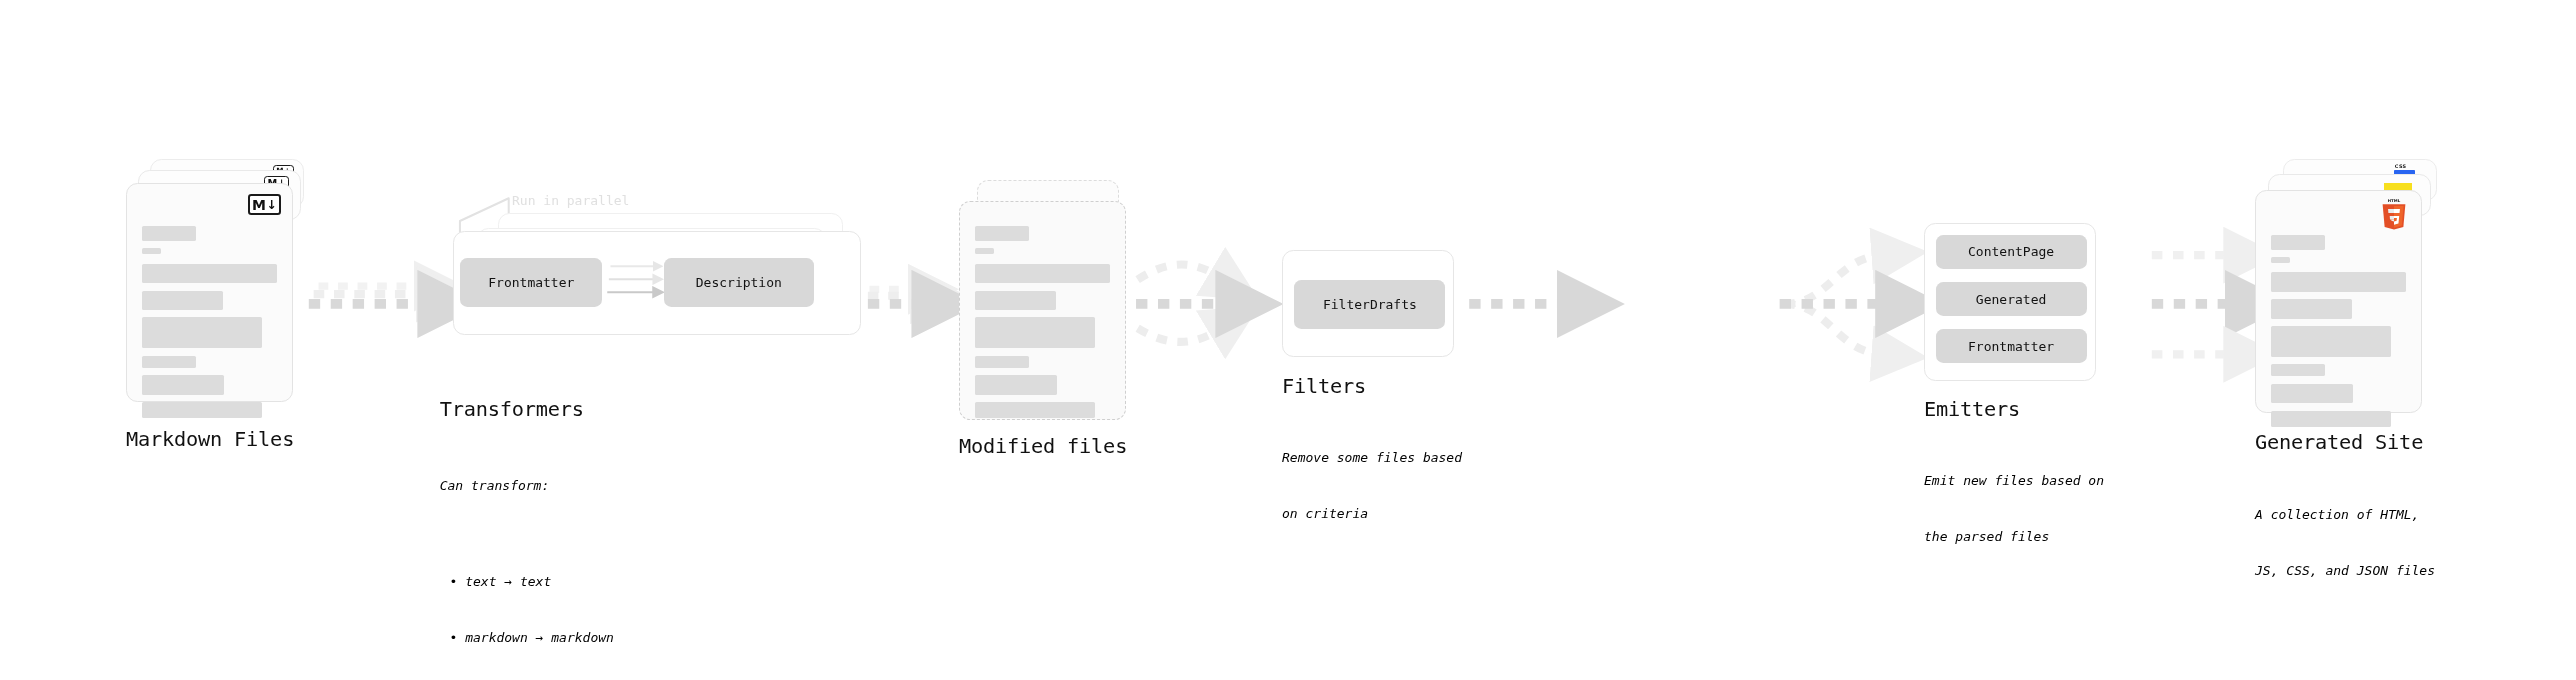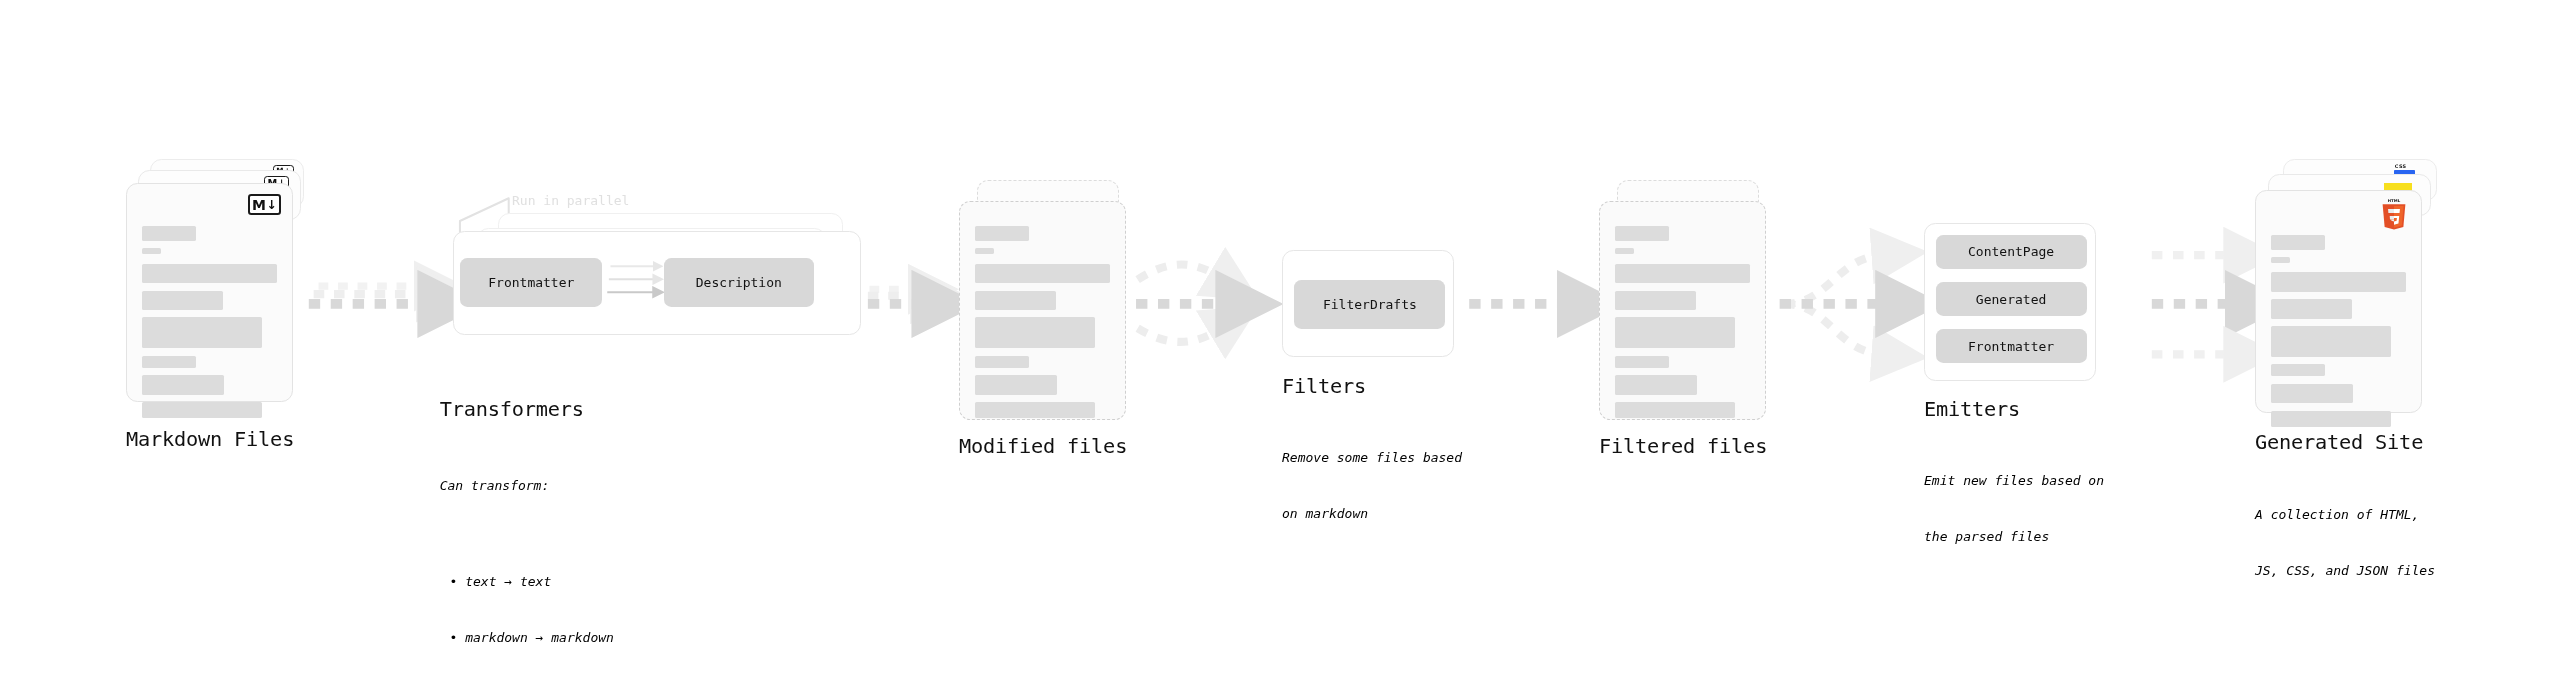--- a/index.html
+++ b/index.html
@@ -312,43 +312,24 @@
     <div class="pillbox" style="left:0px; top:0px; width:172px; height:107px;">
       <div class="pill" style="left:11.4px; top:29px; width:151px; height:49px;">
         <span>FilterDrafts</span>
       </div>
     </div>
 
     <div class="title" style="position:absolute; left:0px; top:124px;">Filters</div>
 
     <div class="caption" style="position:absolute; left:0px; top:161px;">
       <div>Remove some files based</div>
-      <div>on markdown</div>
-    </div>
-  </div>
-
-  <div class="node" style="left:1599px; top:180px;">
-    <div class="doc-stack" style="width:179px; height:244px;">
-      <div class="doc-card dashed ghost1" style="left:18px; top:0px; width:142px; height:44px;"></div>
-      <div class="doc-card dashed" style="left:0px; top:21px; width:167px; height:219px;">
-        <div class="doc-body" style="top:24.4px;">
-          <div class="bar" style="width:54px;height:14.6px;"></div>
-          <div class="bar" style="width:19.5px;height:5.7px;margin-bottom:9.8px;"></div>
-          <div class="bar" style="width:100%;height:19.5px;"></div>
-          <div class="bar" style="width:60%;height:19.5px;"></div>
-          <div class="bar" style="width:89%;height:31px;"></div>
-          <div class="bar" style="width:40%;height:12.2px;"></div>
-          <div class="bar" style="width:61%;height:19.5px;"></div>
-          <div class="bar" style="width:89%;height:16.3px;"></div>
-        </div>
-      </div>
-    </div>
-
-    <div class="title" style="position:absolute; left:0px; top:254px;">Filtered files</div>
-  </div>
+      <div>on criteria</div>
+    </div>
+  </div>
+
 
   <div class="node" style="left:1924px; top:223px;">
     <div class="pillbox" style="left:0px; top:0px; width:172px; height:158px;">
       <div class="pill" style="left:10.6px; top:10.6px; width:151px; height:34px;">
         <span>ContentPage</span>
       </div>
       <div class="pill" style="left:10.6px; top:58px; width:151px; height:34px;">
         <span>Generated</span>
       </div>
       <div class="pill" style="left:10.6px; top:105px; width:151px; height:34px;">

